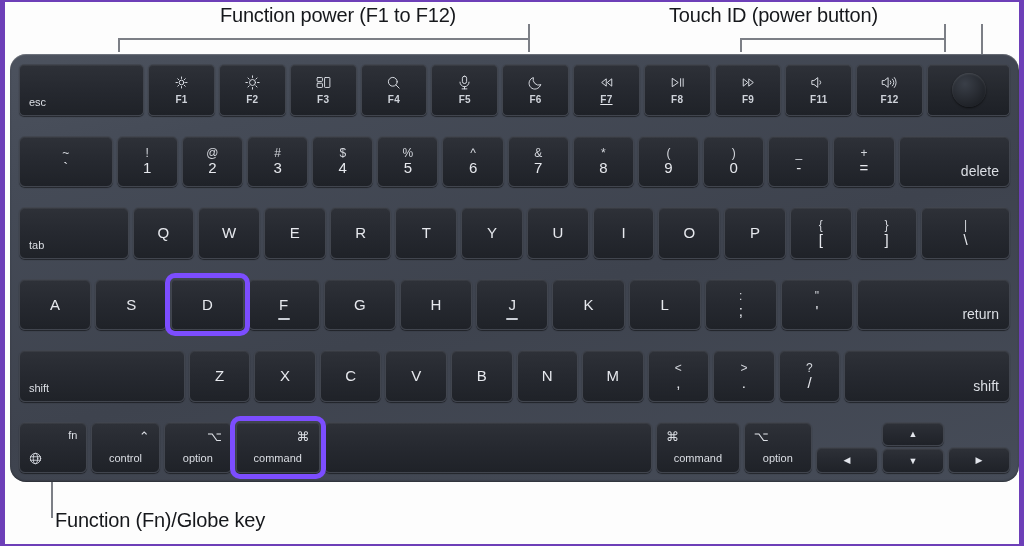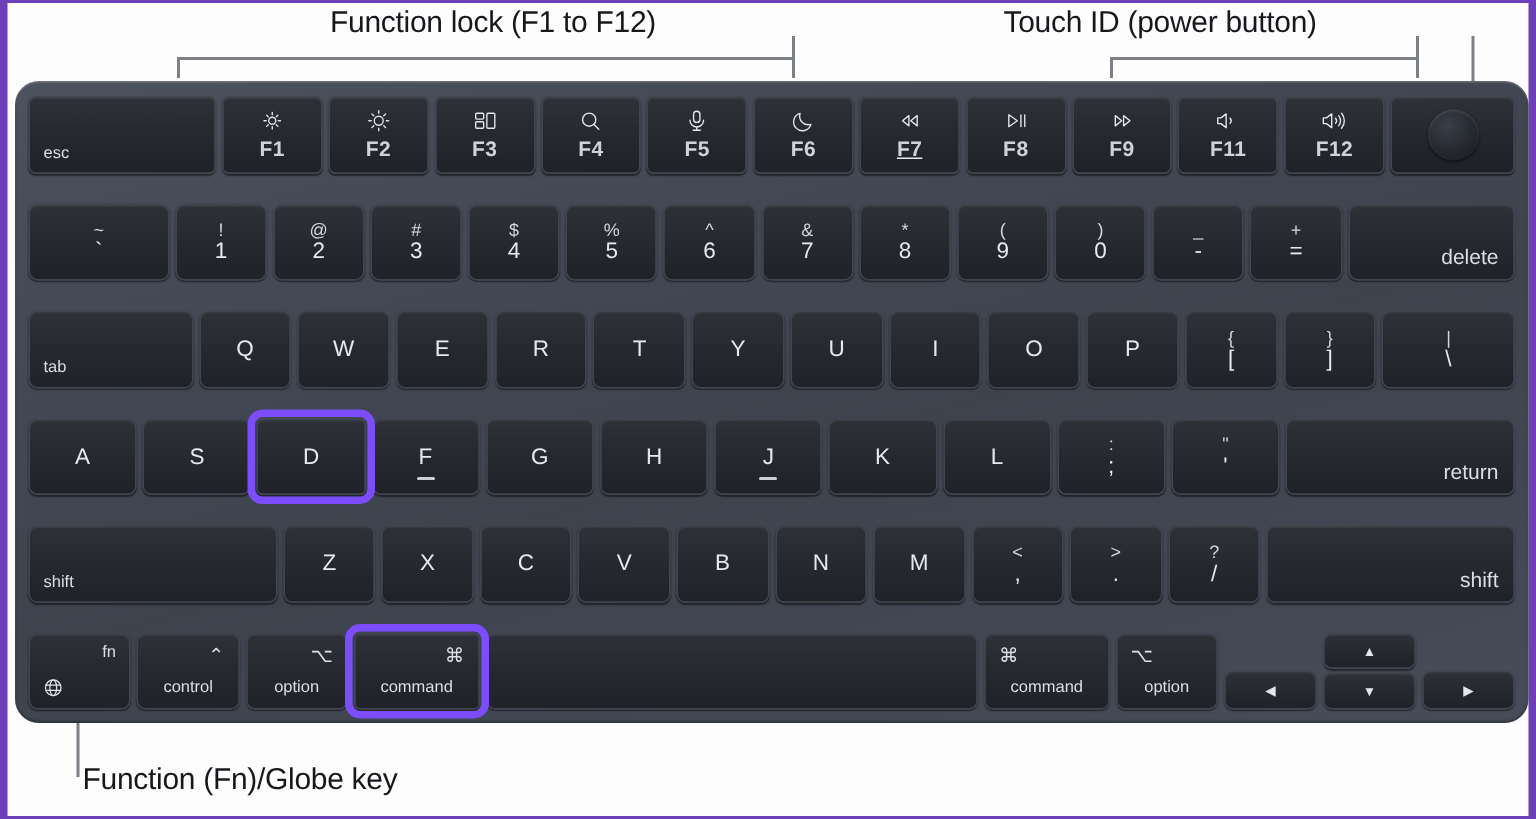--- a/index.html
+++ b/index.html
@@ -100,21 +100,21 @@
   }
   .lbl-br {
     width: 100%; display: flex; align-items: flex-end; justify-content: flex-end;
     padding: 0 10px 7px 0; font-size: 14px; color: #dcdfe5;
   }
   .lbl-fn {
     width: 100%; display: flex; flex-direction: column;
     align-items: center; justify-content: center; gap: 3px;
   }
   .lbl-fn .glyph { height: 16px; display: flex; align-items: center; justify-content: center; }
-  .lbl-fn .fnum { font-size: 14px; font-weight: 700; color: #cfd3da; letter-spacing: .3px; }
+  .lbl-fn .fnum { font-size: 10px; font-weight: 700; color: #cfd3da; letter-spacing: .3px; }
 
   .lbl-mod {
     width: 100%; position: relative;
   }
   .lbl-mod .sym {
     position: absolute; right: 9px; top: 7px;
     font-size: 13px; color: #dcdfe5; line-height: 1;
   }
   .lbl-mod .word {
     position: absolute; left: 0; right: 0; bottom: 8px;
@@ -168,21 +168,21 @@
   .arrowglyph { width: 100%; display: flex; align-items: center; justify-content: center; font-size: 9px; color: #e3e6ec; }
 
   svg { display: block; }
   .ico { stroke: #e3e6ec; fill: none; stroke-width: 1.3; stroke-linecap: round; stroke-linejoin: round; }
 </style>
 </head>
 <body>
 
 <div id="page">
 
-  <div class="callout-label" id="label-fnkeys">Function lock (F1 to F12)</div>
+  <div class="callout-label" id="label-fnkeys">Function power (F1 to F12)</div>
   <div class="callout-label" id="label-globe">Function (Fn)/Globe key</div>
   <div class="callout-label" id="label-touchid">Touch ID (power button)</div>
 
   <div class="leader" id="br-fn-h"></div>
   <div class="leader" id="br-fn-l"></div>
   <div class="leader" id="br-fn-r"></div>
   <div class="leader" id="br-ti-h"></div>
   <div class="leader" id="br-ti-l"></div>
   <div class="leader" id="br-ti-r"></div>
   <div class="leader" id="ld-ti-v"></div>

